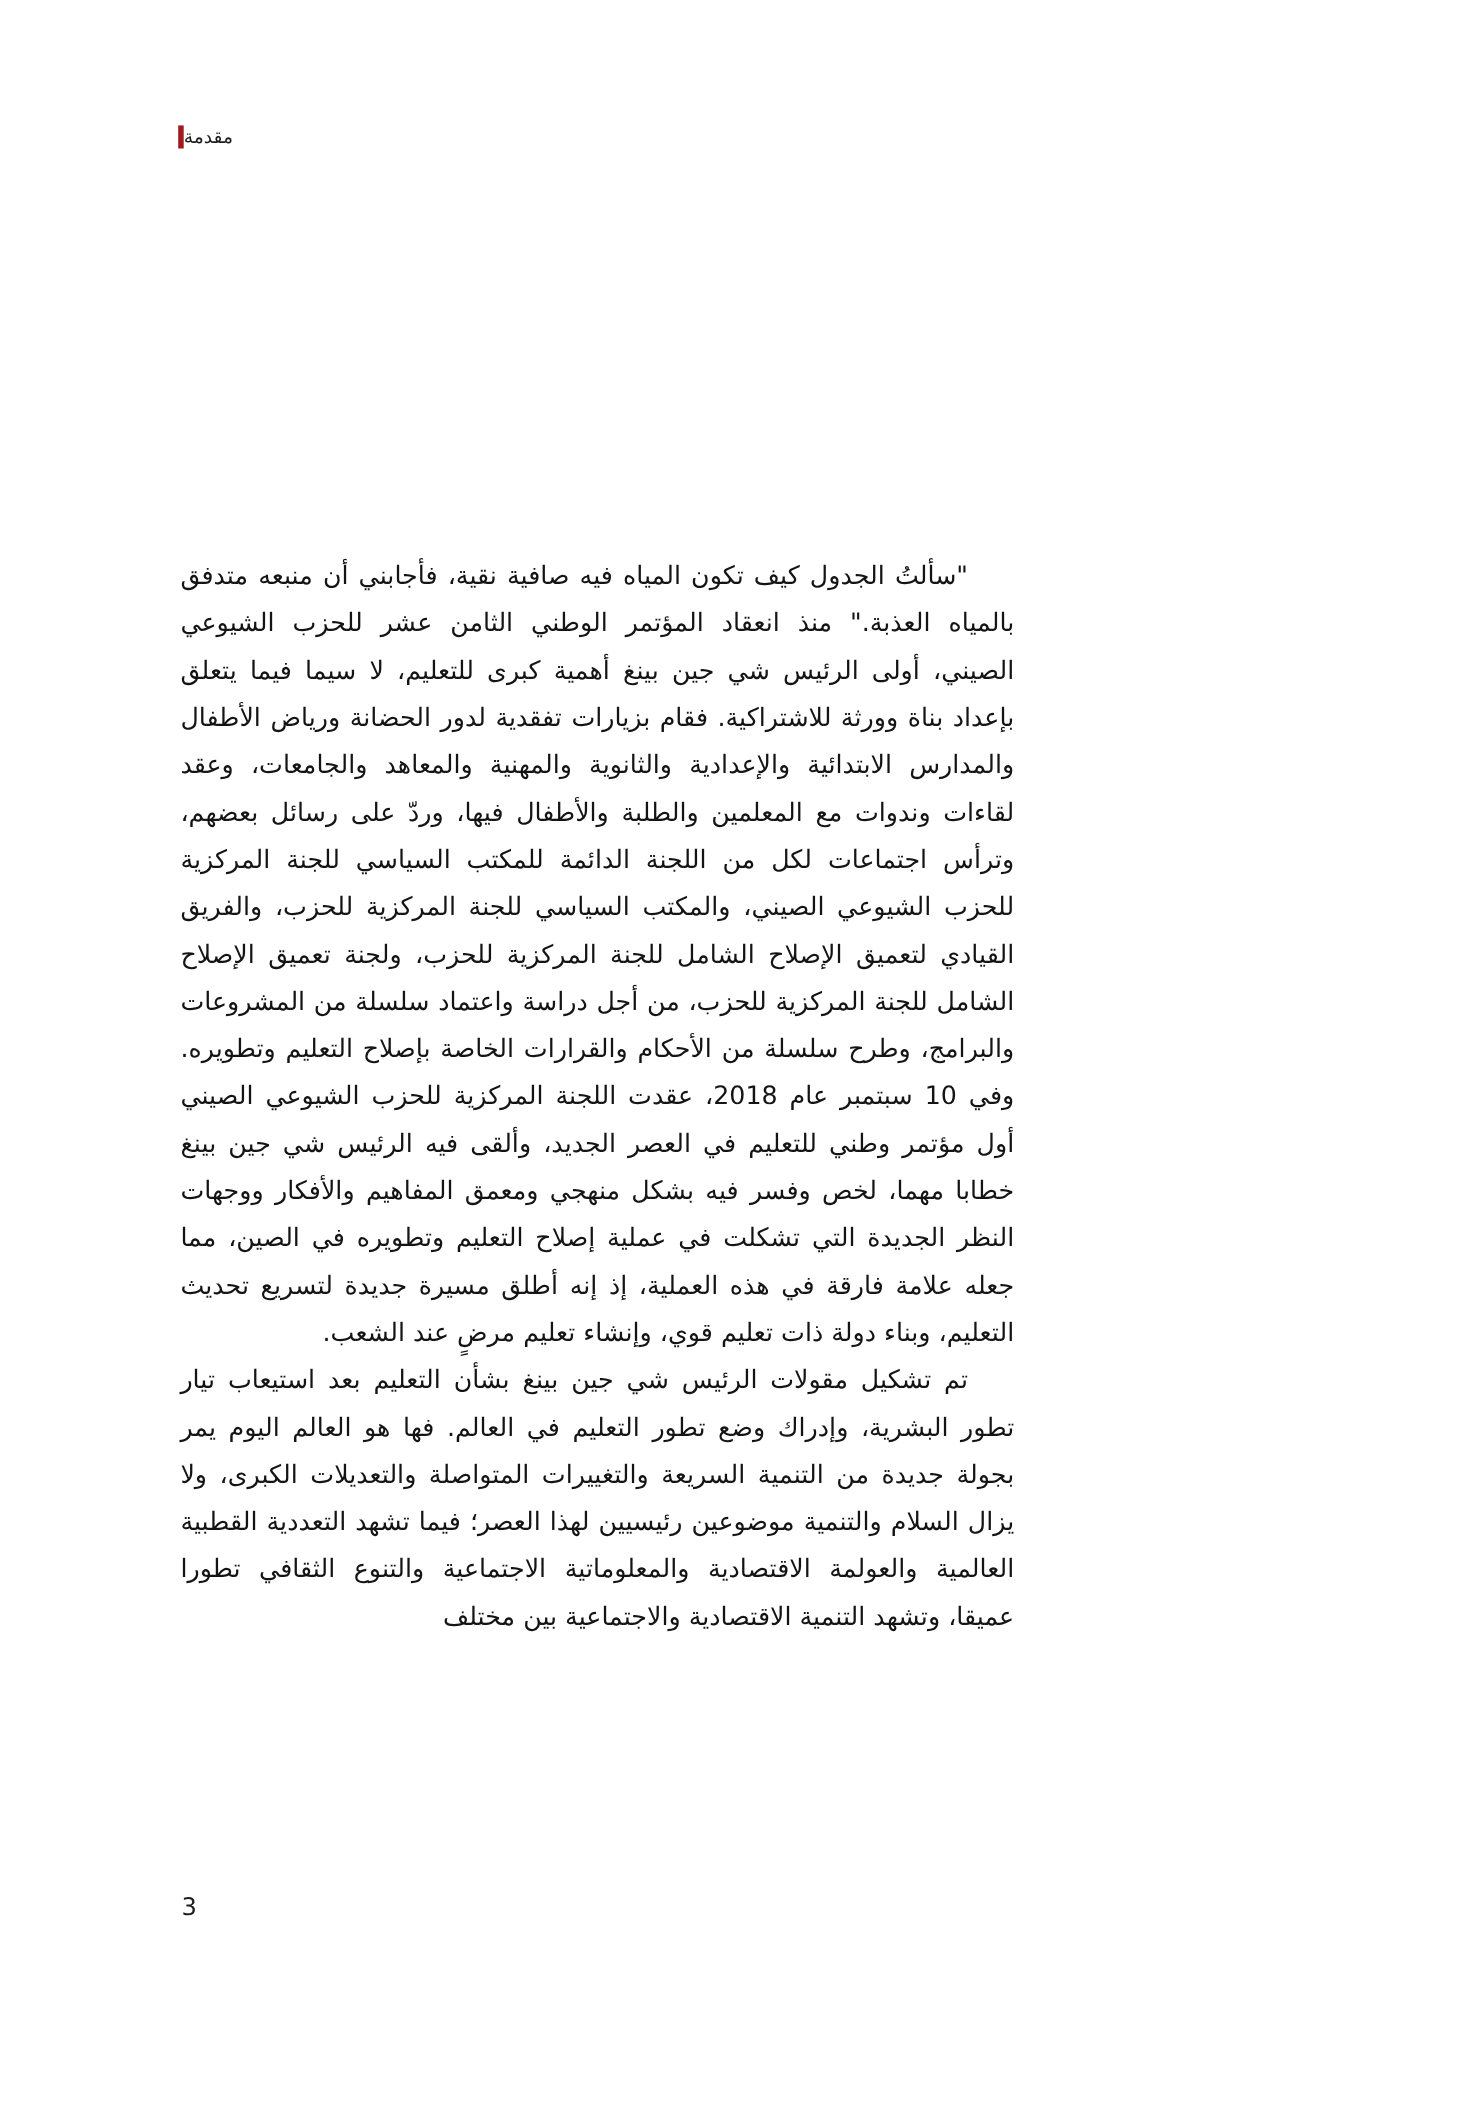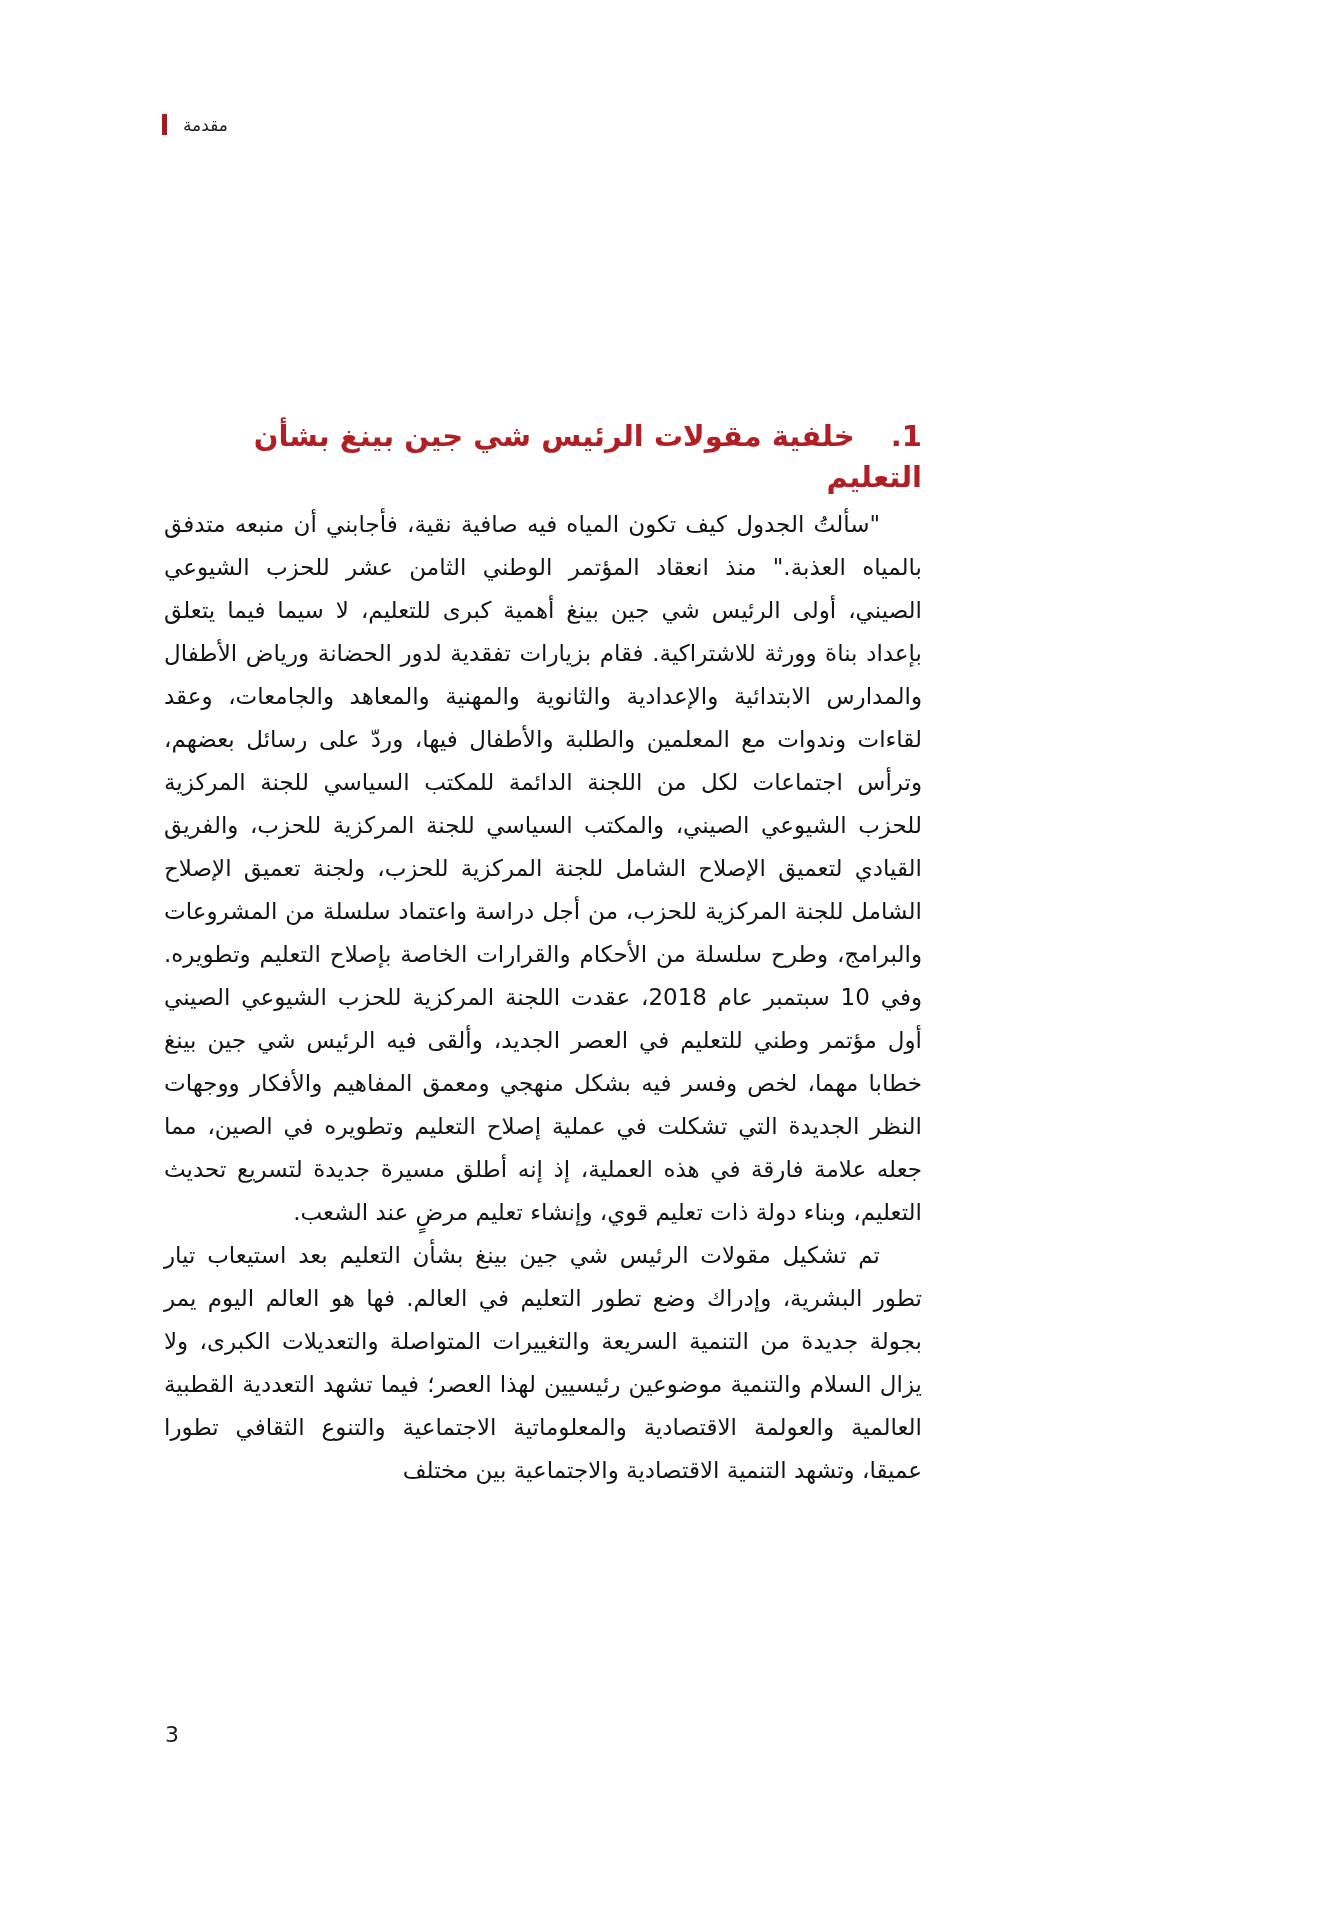--- a/index.html
+++ b/index.html
@@ -15,21 +15,20 @@
     overflow: hidden;
   }
 
   
   .running-header {
     position: absolute;
     top: 114px;
     left: 162px;
     display: flex;
     align-items: center;
-    gap: 16px;
     direction: ltr;
   }
   .header-bar {
     display: inline-block;
     width: 5px;
     height: 21px;
     background: #9e1b20;
   }
   .header-label {
     font-size: 17px;
@@ -85,23 +84,20 @@
 </head>
 <body>
 
 <div class="page">
 
   <header class="running-header">
     <span class="header-bar"></span>
     <span class="header-label">مقدمة</span>
   </header>
 
-  <h1 class="section-heading" dir="rtl">
-    <span class="heading-number">1.</span><span class="heading-title">خلفية مقولات الرئيس شي جين بينغ بشأن التعليم</span>
-  </h1>
 
   <main class="body-text" dir="rtl">
     <p class="para">"سألتُ الجدول كيف تكون المياه فيه صافية نقية، فأجابني أن منبعه متدفق بالمياه العذبة." منذ انعقاد المؤتمر الوطني الثامن عشر للحزب الشيوعي الصيني، أولى الرئيس شي جين بينغ أهمية كبرى للتعليم، لا سيما فيما يتعلق بإعداد بناة وورثة للاشتراكية. فقام بزيارات تفقدية لدور الحضانة ورياض الأطفال والمدارس الابتدائية والإعدادية والثانوية والمهنية والمعاهد والجامعات، وعقد لقاءات وندوات مع المعلمين والطلبة والأطفال فيها، وردّ على رسائل بعضهم، وترأس اجتماعات لكل من اللجنة الدائمة للمكتب السياسي للجنة المركزية للحزب الشيوعي الصيني، والمكتب السياسي للجنة المركزية للحزب، والفريق القيادي لتعميق الإصلاح الشامل للجنة المركزية للحزب، ولجنة تعميق الإصلاح الشامل للجنة المركزية للحزب، من أجل دراسة واعتماد سلسلة من المشروعات والبرامج، وطرح سلسلة من الأحكام والقرارات الخاصة بإصلاح التعليم وتطويره. وفي 10 سبتمبر عام 2018، عقدت اللجنة المركزية للحزب الشيوعي الصيني أول مؤتمر وطني للتعليم في العصر الجديد، وألقى فيه الرئيس شي جين بينغ خطابا مهما، لخص وفسر فيه بشكل منهجي ومعمق المفاهيم والأفكار ووجهات النظر الجديدة التي تشكلت في عملية إصلاح التعليم وتطويره في الصين، مما جعله علامة فارقة في هذه العملية، إذ إنه أطلق مسيرة جديدة لتسريع تحديث التعليم، وبناء دولة ذات تعليم قوي، وإنشاء تعليم مرضٍ عند الشعب.</p>
     <p class="para">تم تشكيل مقولات الرئيس شي جين بينغ بشأن التعليم بعد استيعاب تيار تطور البشرية، وإدراك وضع تطور التعليم في العالم. فها هو العالم اليوم يمر بجولة جديدة من التنمية السريعة والتغييرات المتواصلة والتعديلات الكبرى، ولا يزال السلام والتنمية موضوعين رئيسيين لهذا العصر؛ فيما تشهد التعددية القطبية العالمية والعولمة الاقتصادية والمعلوماتية الاجتماعية والتنوع الثقافي تطورا عميقا، وتشهد التنمية الاقتصادية والاجتماعية بين مختلف</p>
   </main>
 
   <footer class="page-footer">
     <span class="page-number">3</span>
   </footer>
 

